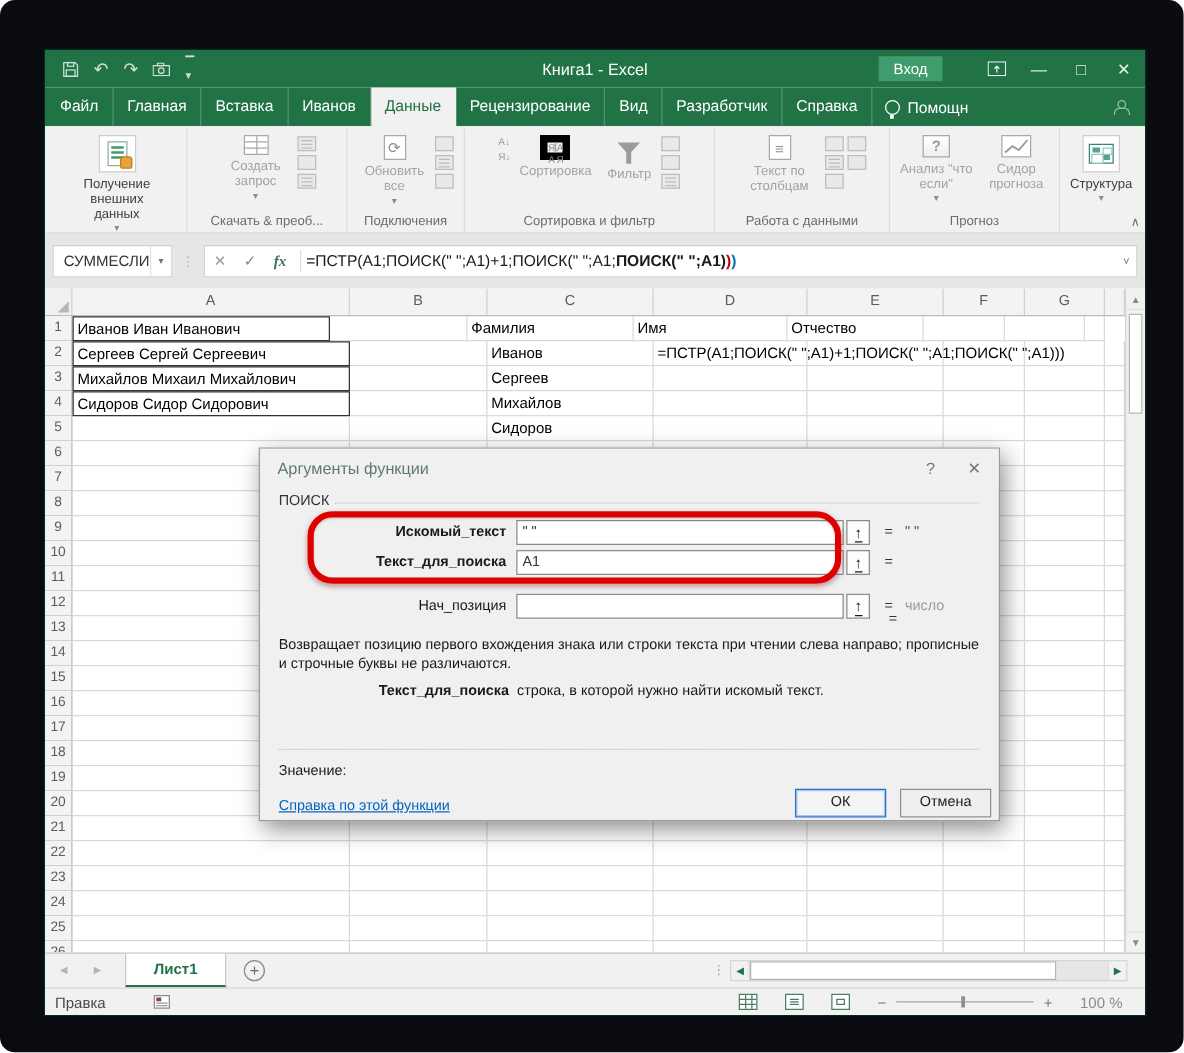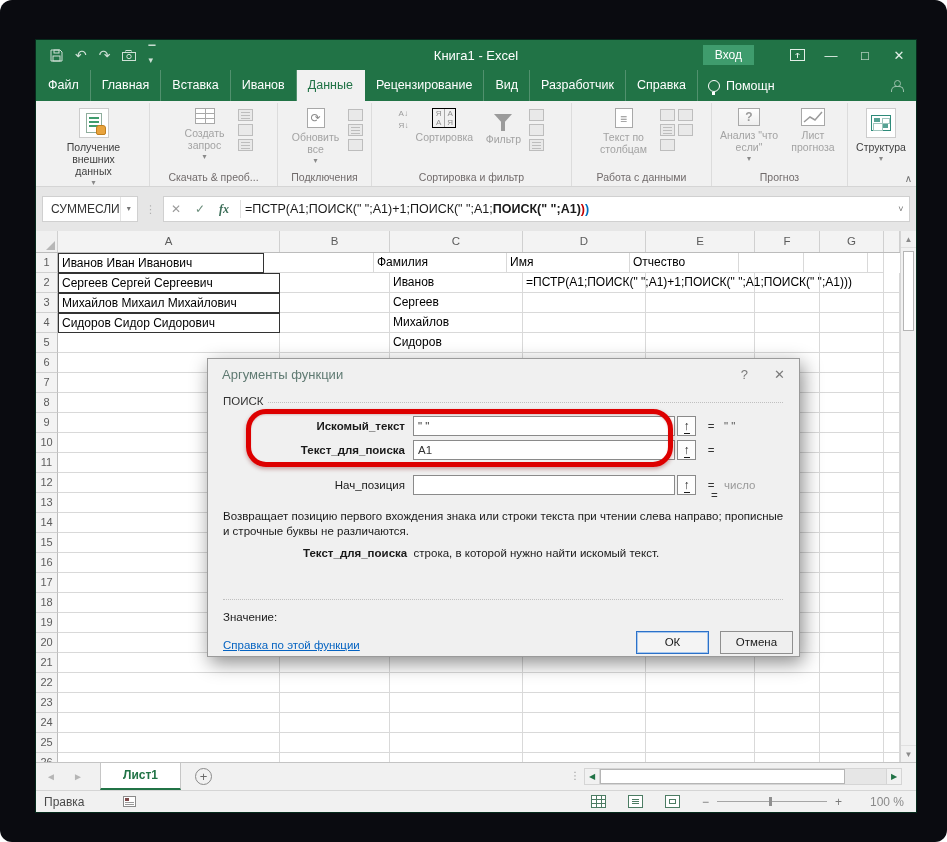--- a/index.html
+++ b/index.html
@@ -48,21 +48,21 @@
   .minitxt { font-size:8px; color:#9a9a9a; line-height:9px; }
   .doc-ico { width:16px; height:20px; border:1px solid #8fae9d; background:#fff; position:relative; }
   .doc-ico i { position:absolute; left:2px; right:2px; height:2px; background:#3f9c6d; display:block; }
   .cyl { position:absolute; right:-5px; bottom:-3px; width:10px; height:10px; background:#e8a33d; border-radius:3px 3px 2px 2px; border:1px solid #c07f1f; }
   .tbl-ico { width:20px; height:16px; border:1px solid #a8a8a8; background:#fff; position:relative; }
   .tbl-ico:before { content:""; position:absolute; left:0; top:4px; width:100%; height:1px; background:#a8a8a8; box-shadow:0 5px 0 #a8a8a8; }
   .tbl-ico:after { content:""; position:absolute; left:9px; top:0; width:1px; height:100%; background:#a8a8a8; }
   .refresh-ico { width:18px; height:20px; border:1px solid #a8a8a8; background:#fff; position:relative; font-size:12px; color:#8d8d8d; text-align:center; line-height:18px; }
   .funnel { width:0; height:0; border-left:9px solid transparent; border-right:9px solid transparent; border-top:10px solid #9b9b9b; position:relative; }
   .funnel:after { content:""; position:absolute; left:-2px; top:-2px; width:4px; height:9px; background:#9b9b9b; }
-  .sortbig { width:24px; height:20px; border:1px solid #000000; display:flex; }
+  .sortbig { width:24px; height:20px; border:6px solid #000000; display:flex; }
   .sortbig span { flex:1; font-size:8px; color:#8d8d8d; text-align:center; line-height:9px; border-right:1px solid #a8a8a8; }
   .sortbig span:last-child { border-right:none; }
   .whatif-ico { width:22px; height:18px; border:1px solid #a8a8a8; position:relative; font-size:12px; font-weight:bold; color:#9b9b9b; text-align:center; line-height:16px; background:linear-gradient(#fff,#eee); }
   .chart-ico { width:24px; height:18px; border:1px solid #a8a8a8; position:relative; background:#fff; }
   .chart-ico svg { display:block; }
   .struct-ico { width:20px; height:16px; border:1px solid #2e8b7a; position:relative; background:#fff; }
   .struct-ico:before { content:""; position:absolute; left:2px; top:2px; width:6px; height:4px; background:#57a294; box-shadow:8px 6px 0 #57a294; }
   .struct-ico:after { content:""; position:absolute; left:10px; top:2px; width:6px; height:4px; border:1px solid #9fc5bd; box-shadow:-8px 6px 0 0 #fff, -8px 6px 0 1px #9fc5bd; }
   .collapse { position:absolute; right:4px; bottom:2px; font-size:10px; color:#6f6f6f; }
 
@@ -121,21 +121,21 @@
   .macro-ico:after { content:""; position:absolute; left:1px; bottom:1px; right:1px; height:1px; background:#9a9a9a; box-shadow:0 -2px 0 #9a9a9a; }
   .sb-right { margin-left:auto; display:flex; align-items:center; gap:22px; padding-right:12px; }
   .view-ico { width:15px; height:13px; border:1px solid #4c7c63; position:relative; background:#fff; }
   .view-ico.v1:before { content:""; position:absolute; left:0; top:3px; width:100%; height:1px; background:#4c7c63; box-shadow:0 4px 0 #4c7c63; }
   .view-ico.v1:after { content:""; position:absolute; left:4px; top:0; width:1px; height:100%; background:#4c7c63; box-shadow:5px 0 0 #4c7c63; }
   .view-ico.v2:before { content:""; position:absolute; left:3px; top:3px; right:3px; height:1px; background:#4c7c63; box-shadow:0 2px 0 #4c7c63, 0 4px 0 #4c7c63; }
   .view-ico.v3:before { content:""; position:absolute; left:3px; top:3px; right:3px; bottom:3px; border:1px solid #4c7c63; }
   .zoomctl { display:flex; align-items:center; gap:8px; color:#7a7a7a; }
   .zoom-track { width:110px; height:1px; background:#a5a5a5; position:relative; }
   .zoom-thumb { position:absolute; left:52px; top:-4px; width:3px; height:9px; background:#8f8f8f; }
-  .zoom-pct { color:#8a8a8a; width:40px; text-align:right; }
+  .zoom-pct { color:#8a8a8a; width:40px; }
 
   
   .dialog { position:absolute; left:171px; top:318px; width:593px; height:299px; background:#f0f0f0; border:1px solid #9a9a9a; box-shadow: 3px 6px 18px rgba(0,0,0,.45); z-index:10; }
   .dlg-title { height:30px; background:#f0f0f0; display:flex; align-items:center; padding:0 14px; font-size:13px; color:#5f7a72; }
   .dlg-ctl { margin-left:auto; display:flex; gap:26px; color:#7a7a7a; font-size:13px; }
   .dlg-group-label { position:absolute; left:15px; top:36px; font-size:11.5px; color:#333; background:#f0f0f0; padding-right:5px; z-index:2; }
   .dlg-group-line { position:absolute; left:58px; right:16px; top:43px; border-top:1px dotted #c0c0c0; }
   .dlg-group-line2 { position:absolute; left:15px; right:16px; top:240px; border-top:1px dotted #c0c0c0; }
   .frow { position:absolute; left:15px; right:15px; height:20px; display:flex; align-items:center; }
   .flabel { flex:0 0 190px; text-align:right; font-size:11.5px; color:#1a1a1a; padding-right:8px; }
@@ -324,21 +324,21 @@
             <div class="whatif-ico"><span>?</span></div>
             <span class="cap">Анализ "что если"</span>
             <span class="caret">▾</span>
           </div>
           <div class="bigbtn dis" style="width:58px">
             <div class="chart-ico">
                 <svg width="22" height="16" viewBox="0 0 22 16">
                   <polyline points="2,13 8,8 13,11 20,3" fill="none" stroke="#9b9b9b" stroke-width="1.5"></polyline>
                 </svg>
               </div>
-            <span class="cap">Лист прогноза</span>
+            <span class="cap">Сидор прогноза</span>
           </div>
         </div>
         <div class="rlabel">Прогноз</div>
       </div>
 
       <div class="rgroup" style="width:66px;border-right:none">
         <div class="rbody">
           <div class="bigbtn">
             <div class="iconbox">
                 <div class="struct-ico"></div>

